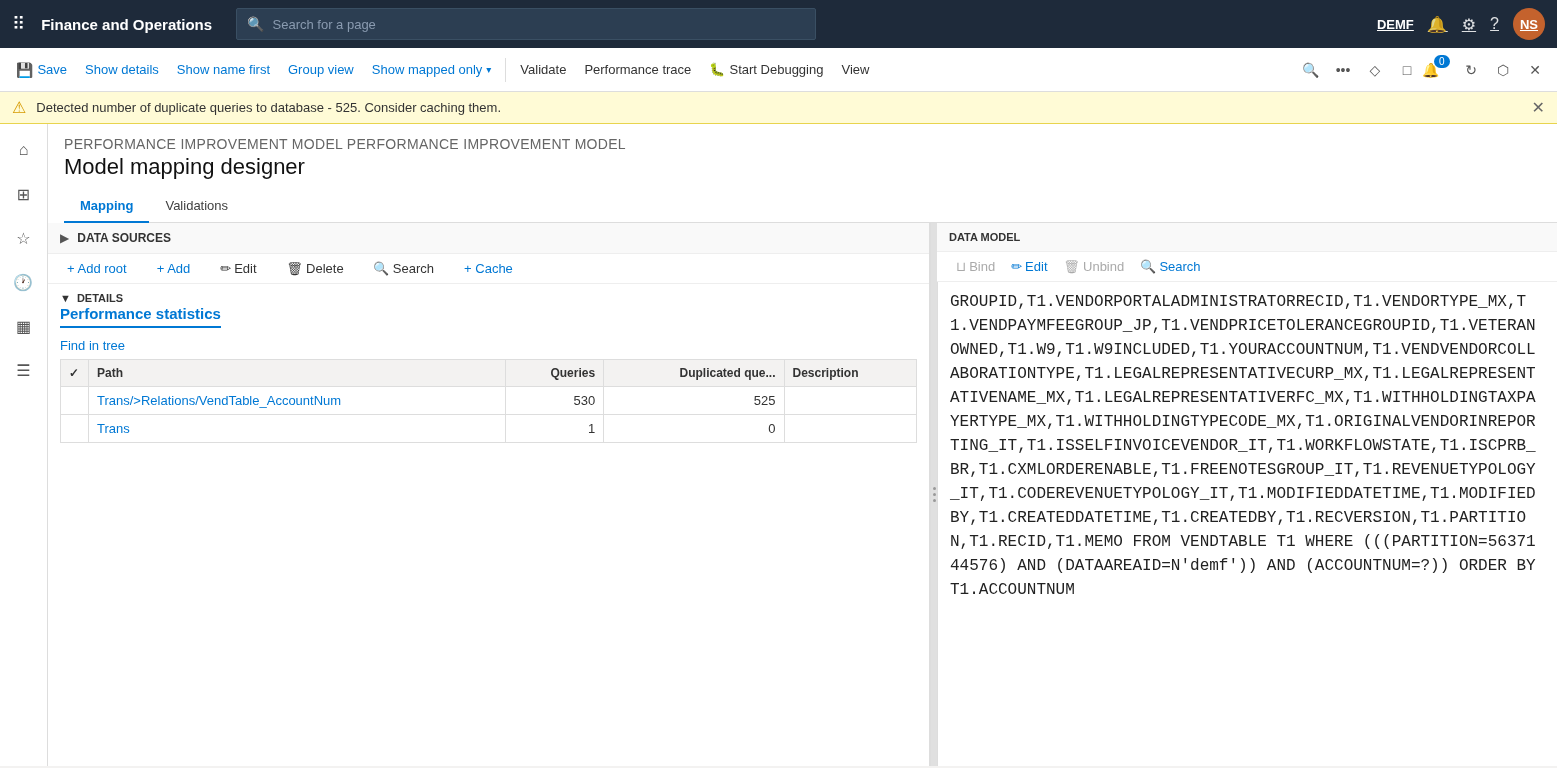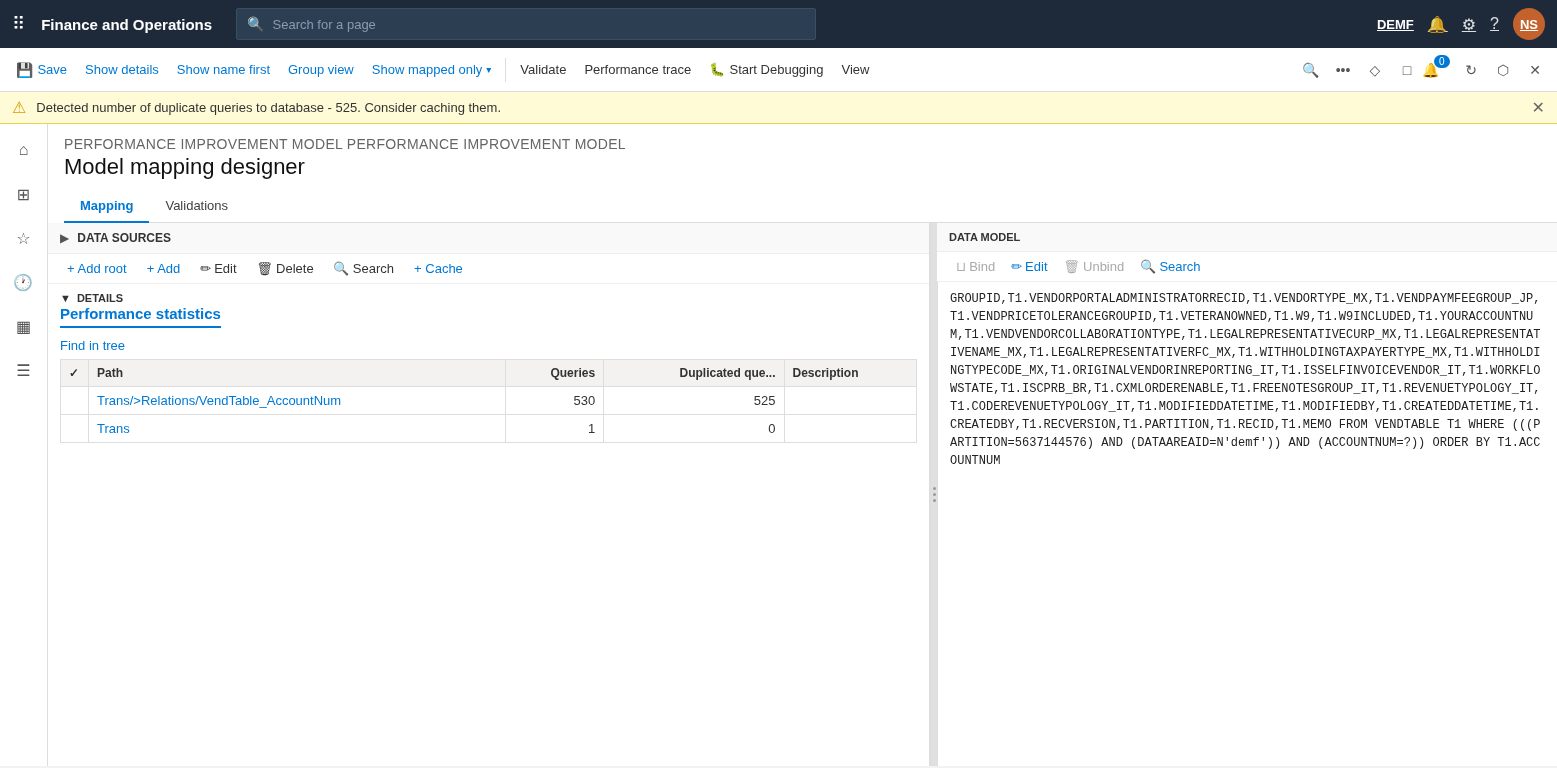--- a/index.html
+++ b/index.html
@@ -245,21 +245,21 @@
     }
     .datasources-header .expand-icon {
       font-size: 12px; color: #555; cursor: pointer;
     }
 
     
     .ds-toolbar {
       display: flex;
       align-items: center;
       padding: 4px 12px;
-      gap: 6px;
+      gap: 16px;
       border-bottom: 1px solid #eee;
       background: #fff;
     }
     .ds-btn {
       display: flex; align-items: center; gap: 3px;
       padding: 3px 7px;
       border: none; background: transparent;
       cursor: pointer; font-size: 13px; color: #0078d4;
       border-radius: 2px;
     }
@@ -358,21 +358,21 @@
     }
     .dm-btn.disabled { color: #aaa; cursor: default; }
 
     
     .sql-content {
       flex: 1;
       overflow-y: scroll;
       overflow-x: hidden;
       padding: 8px 12px;
       background: #fff;
-      font-size: 12px;
+      font-size: 16px;
       font-family: 'Courier New', monospace;
       color: #222;
       line-height: 1.5;
       word-break: break-all;
       white-space: pre-wrap;
       border-left: 1px solid #ddd;
     }
 
     
     .splitter {

